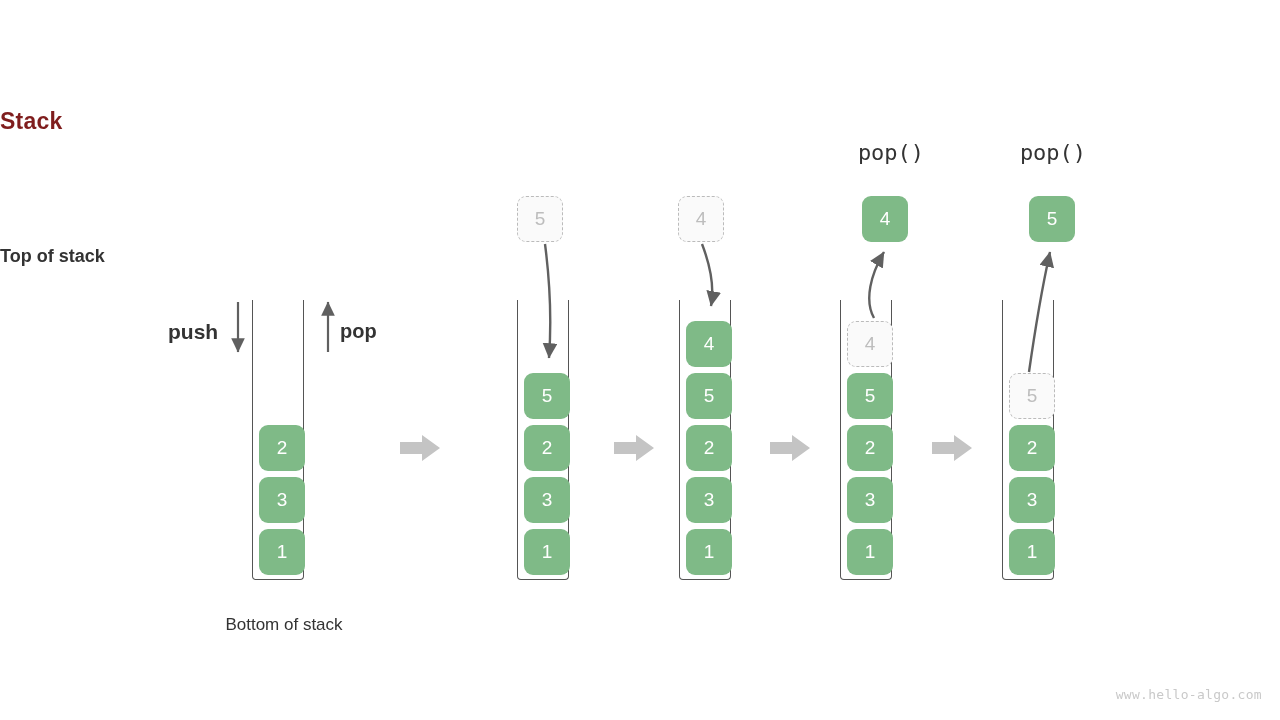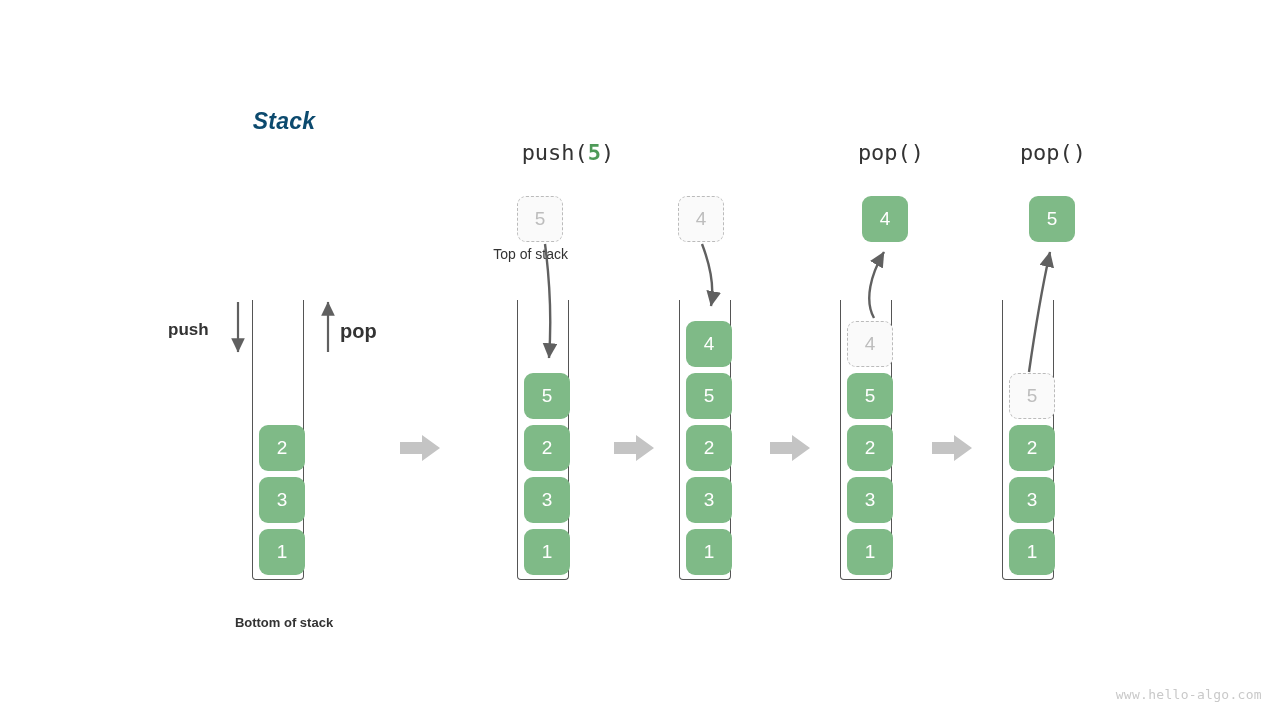--- a/index.html
+++ b/index.html
@@ -21,49 +21,48 @@
     left: 0; top: 0;
     width: 1280px;
     height: 720px;
   }
 
   
   .title-stack {
     position: absolute;
     left: 0; top: 108px;
     width: 568px;
-    text-align: center;
+    text-align: left;
     font-size: 23px;
     font-weight: bold;
-    color: #0c4a6e;
+    color: #7f1d1d;
     letter-spacing: 0.2px;
-    font-style: italic;
   }
   .label-top {
     position: absolute;
     left: 0; top: 246px;
     width: 568px;
-    text-align: right;
-    font-size: 14px;
-    font-weight: normal;
+    text-align: left;
+    font-size: 18px;
+    font-weight: bold;
     color: #333333;
   }
   .label-bottom {
     position: absolute;
     left: 0; top: 615px;
     width: 568px;
     text-align: center;
-    font-size: 13px;
-    font-weight: bold;
+    font-size: 17px;
+    font-weight: normal;
     color: #333333;
   }
   .label-push {
     position: absolute;
     left: 168px; top: 320px;
-    font-size: 17px;
+    font-size: 21px;
     font-weight: bold;
     color: #333333;
   }
   .label-pop {
     position: absolute;
     left: 340px; top: 320px;
     font-size: 20px;
     font-weight: bold;
     color: #333333;
   }
@@ -149,23 +148,20 @@
 <body>
 
 <div class="canvas">
 
   <div class="title-stack">Stack</div>
   <div class="label-top">Top of stack</div>
   <div class="label-bottom">Bottom of stack</div>
   <div class="label-push">push</div>
   <div class="label-pop">pop</div>
 
-  <div class="op-label" style="left:488px;">
-    <span>push(</span><span class="arg">5</span><span>)</span>
-  </div>
   <div class="op-label" style="left:811px;">
     <span>pop(</span><span class="arg"></span><span>)</span>
   </div>
   <div class="op-label" style="left:973px;">
     <span>pop(</span><span class="arg"></span><span>)</span>
   </div>
 
   <div class="tube" style="left:252px; top:300px;"></div>
   <div class="cell filled" style="left:259px; top:425px;">2</div>
   <div class="cell filled" style="left:259px; top:477px;">3</div>

